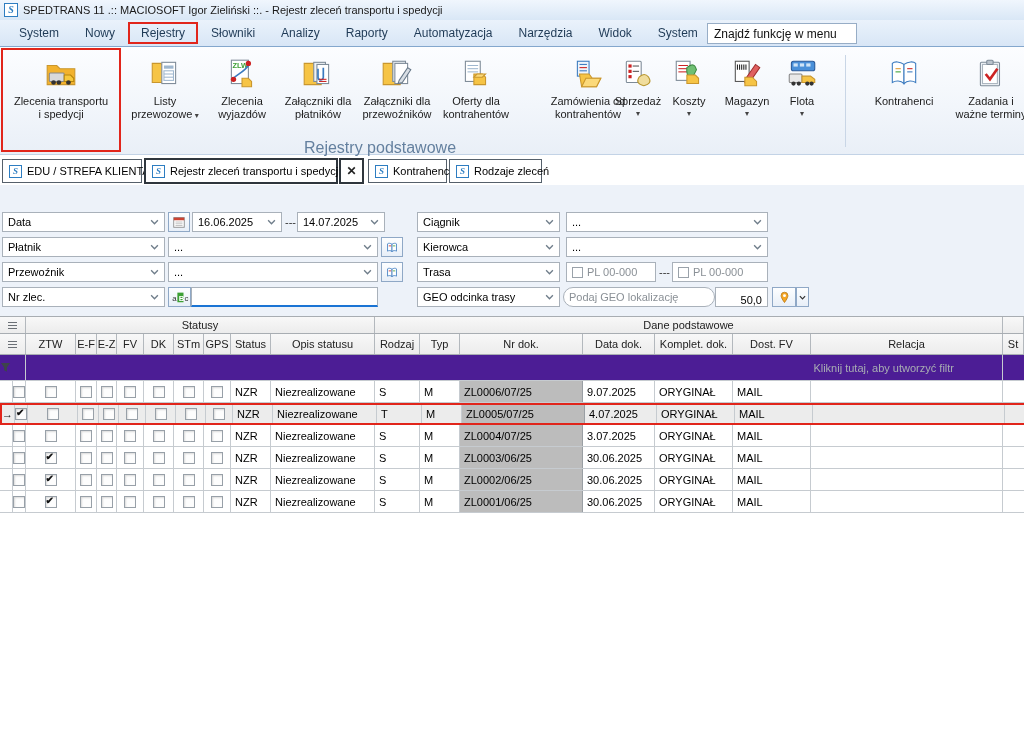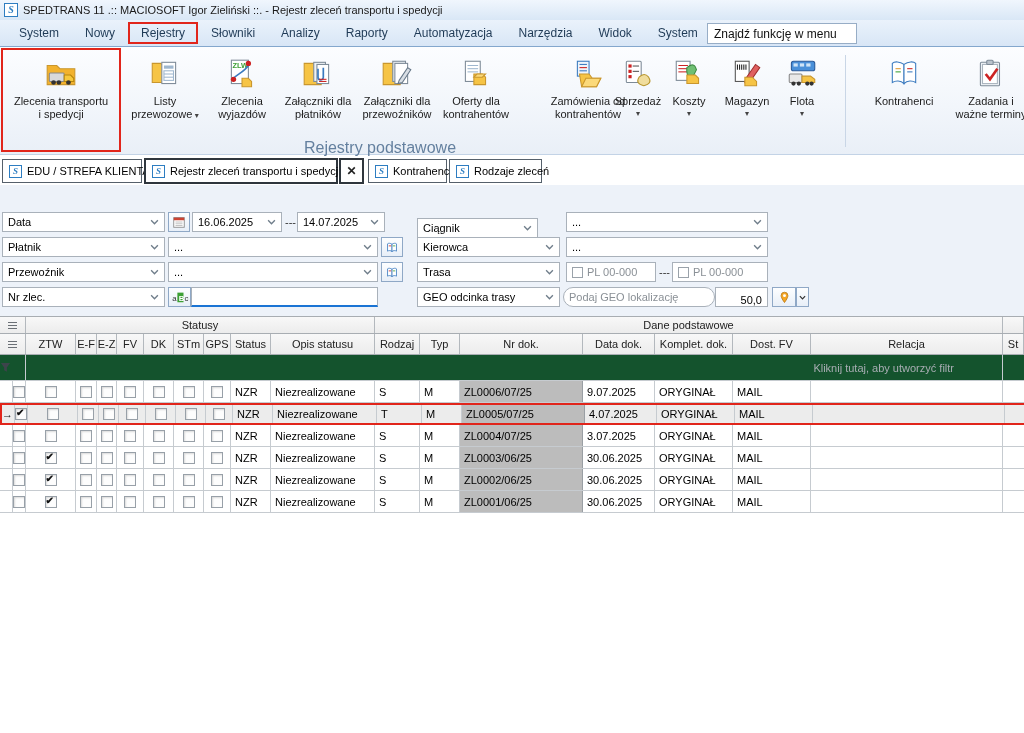--- a/index.html
+++ b/index.html
@@ -57,21 +57,21 @@
     display:flex; align-items:center; justify-content:center; }
   .fsep { position:absolute; font-size:11px; color:#333; line-height:20px; }
   .focus-input { border-bottom:2px solid #1a74d4; }
   .inner-cb { width:11px; height:11px; border:1px solid #9aa2aa; background:#fff; display:inline-block; margin-right:4px; flex:0 0 auto; }
   .num { justify-content:flex-end; }
 
   
   .grid { position:absolute; left:0; top:316px; width:1024px; font-size:11px; color:#000; border-top:1px solid #a8adb2; }
   .grow { display:flex; height:22px; background:#fff; border-bottom:1px solid #c6cbd0; position:relative; }
   .grow.ghead { background:linear-gradient(#f8f8f8,#ececec); border-bottom:1px solid #a8adb2; color:#222; }
-  .grow.g1 { height:17px; } .grow.g2 { height:21px; } .grow.gfilter { height:26px; background:#14532d; }
+  .grow.g1 { height:17px; } .grow.g2 { height:21px; } .grow.gfilter { height:26px; background:#4c1d95; }
   .gc { border-right:1px solid #c6cbd0; display:flex; align-items:center; overflow:hidden; flex:0 0 auto; }
   .ghead .gc { justify-content:center; border-right:1px solid #b3b8bd; }
   .gc.t { padding-left:4px; justify-content:flex-start; }
   .gc.cbc { justify-content:center; }
   .gc.nrd { background:#bcbcbc; border-right:1px solid #9a9fa4; }
   .c0{width:13px;} .c1{width:13px;} .c2{width:50px;} .c3{width:21px;} .c4{width:20px;} .c5{width:27px;}
   .c6{width:30px;} .c7{width:30px;} .c8{width:27px;} .c9{width:40px;} .c10{width:104px;} .c11{width:45px;}
   .c12{width:40px;} .c13{width:123px;} .c14{width:72px;} .c15{width:78px;} .c16{width:78px;}
   .c17{width:192px;} .c18{width:21px; border-right:none;}
   .gi{width:26px;} .gs{width:349px;} .gd{width:628px;} .gl{width:21px; border-right:none;}
@@ -385,21 +385,21 @@
           <text x="1" y="12" font-size="9" fill="#333">a</text>
           <rect x="7" y="3" width="7" height="11" fill="#3da035"></rect>
           <text x="8.5" y="12" font-size="9" fill="#fff" font-weight="bold">B</text>
           <text x="15" y="12" font-size="9" fill="#333">c</text>
         </svg>
     </div>
     <div class="fc focus-input" style="left:191px;top:102px;width:187px;">
       <span></span>
     </div>
 
-    <div class="fc" style="left:417px;top:33px;width:121px;">
+    <div class="fc" style="left:417px;top:27px;width:143px;">
       <span>Ciągnik</span>
       <svg class="chev" width="9" height="6" viewBox="0 0 8 5">
           <polyline points="1,1 4,4 7,1" fill="none" stroke="#6f7d8a" stroke-width="1.2"></polyline>
         </svg>
     </div>
     <div class="fc" style="left:566px;top:27px;width:202px;">
       <span>...</span>
       <svg class="chev" width="9" height="6" viewBox="0 0 8 5">
           <polyline points="1,1 4,4 7,1" fill="none" stroke="#6f7d8a" stroke-width="1.2"></polyline>
         </svg>

